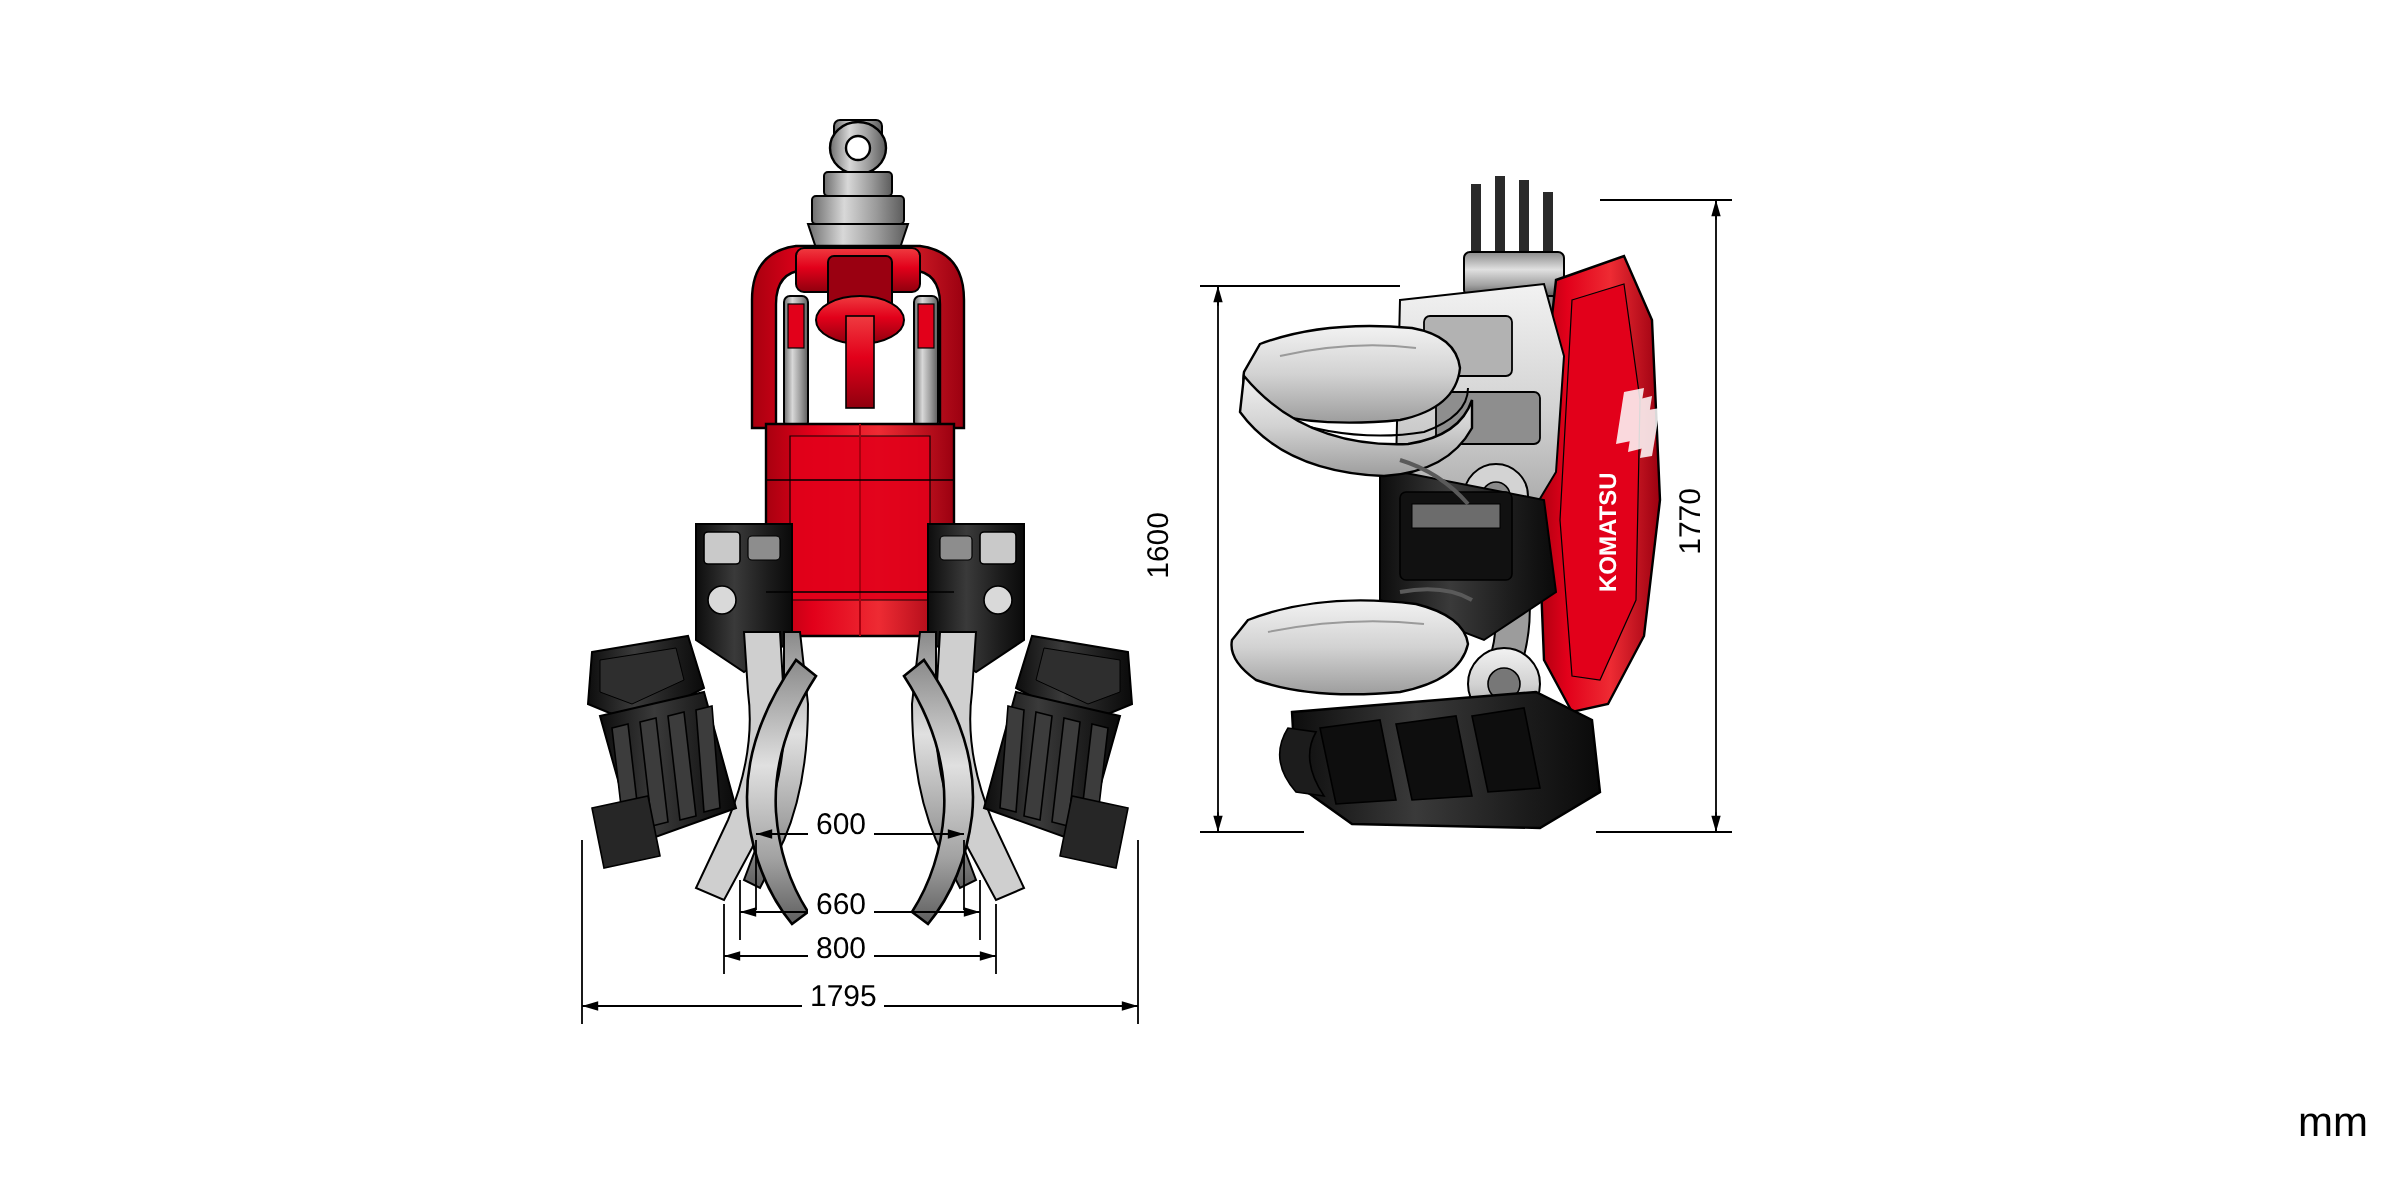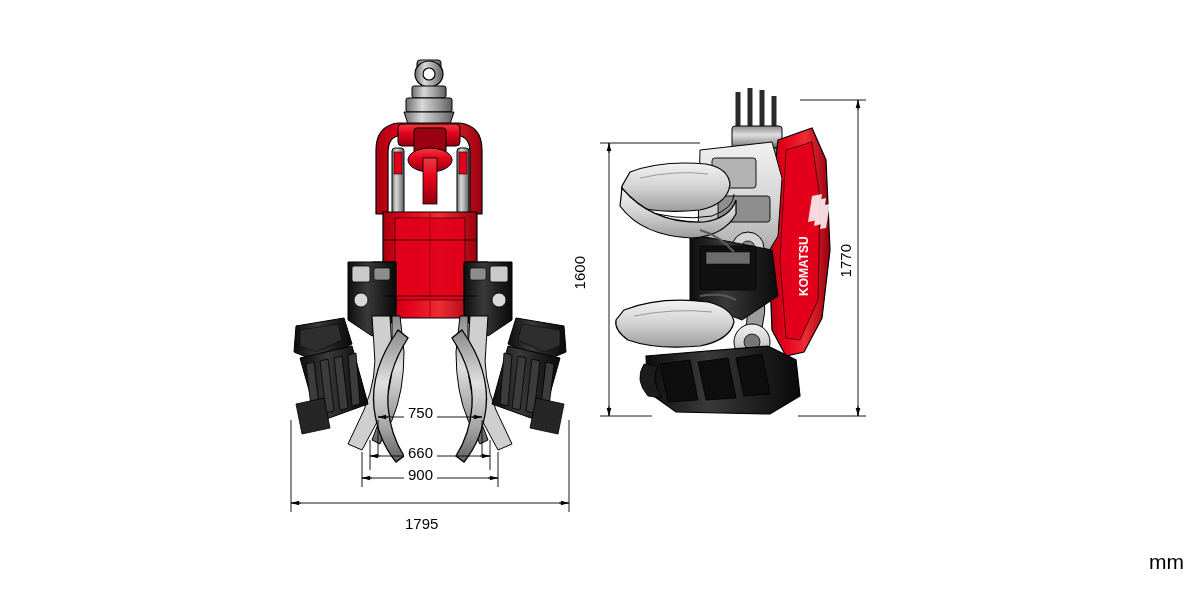--- a/index.html
+++ b/index.html
@@ -271,27 +271,27 @@
       <line x1="600" y1="143" x2="700" y2="143"></line>
       <line x1="600" y1="416" x2="652" y2="416"></line>
       <line x1="609" y1="143" x2="609" y2="416" marker-start="url(#arrowR)" marker-end="url(#arrowL)"></line>
 
       <line x1="800" y1="100" x2="866" y2="100"></line>
       <line x1="798" y1="416" x2="866" y2="416"></line>
       <line x1="858" y1="100" x2="858" y2="416" marker-start="url(#arrowR)" marker-end="url(#arrowL)"></line>
     </g>
   </svg>
 
-  <div class="dim-label" style="left:404px; top:405px;">750</div>
+  <div class="dim-label" style="left:404px; top:405px;">600</div>
 
   <div class="dim-label" style="left:404px; top:445px;">660</div>
 
-  <div class="dim-label" style="left:404px; top:467px;">900</div>
-
-  <div class="dim-label" style="left:401px; top:491px;margin-top:25px;">1795</div>
+  <div class="dim-label" style="left:404px; top:467px;">800</div>
+
+  <div class="dim-label" style="left:401px; top:491px;">1795</div>
 
   <div class="dim-label vertical" style="left:572px; top:252px;">1600</div>
 
   <div class="dim-label vertical" style="left:838px; top:240px;">1770</div>
 
   <div class="unit-label">mm</div>
 
 </div>
 
 </body></html>

